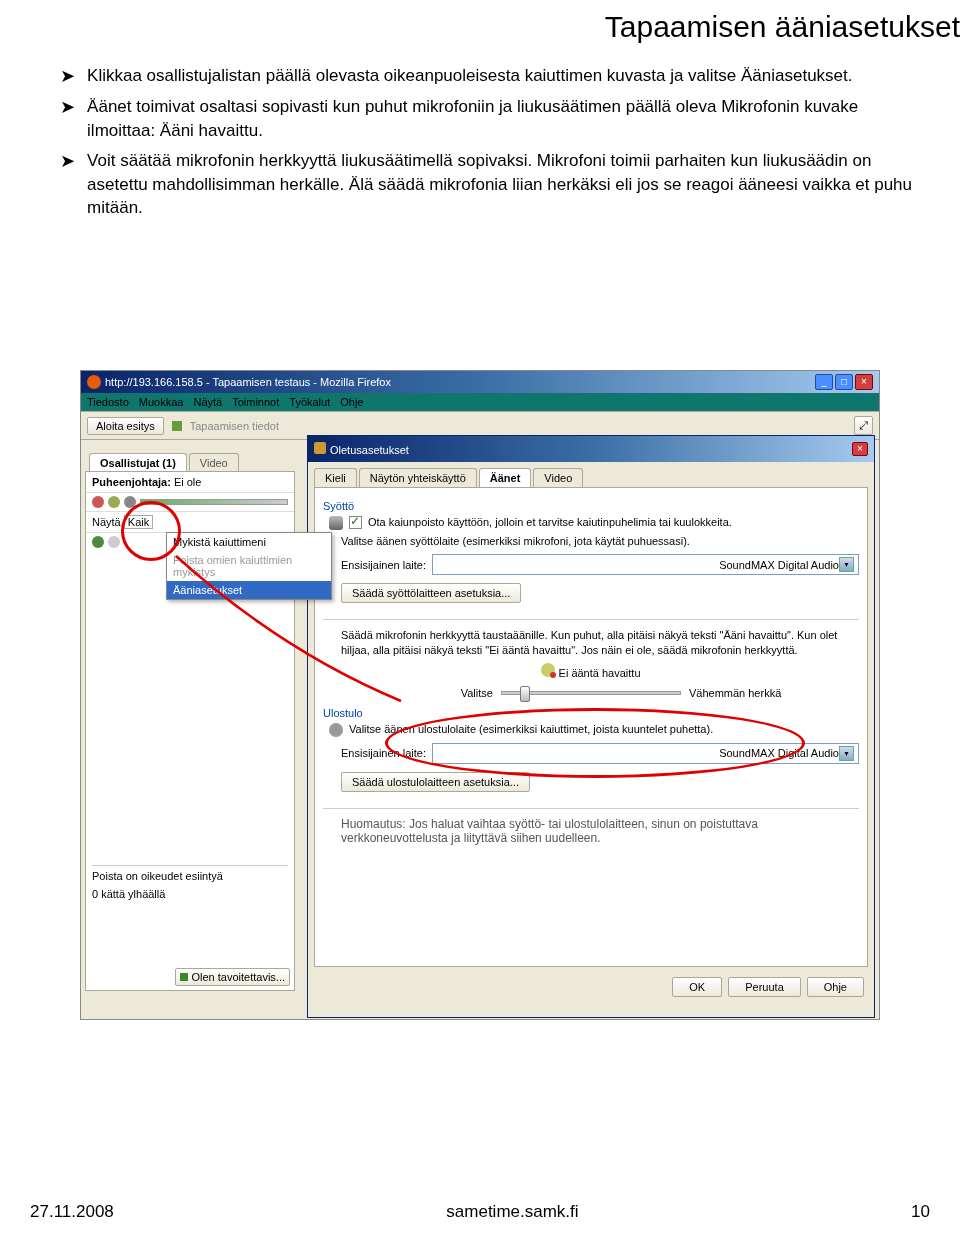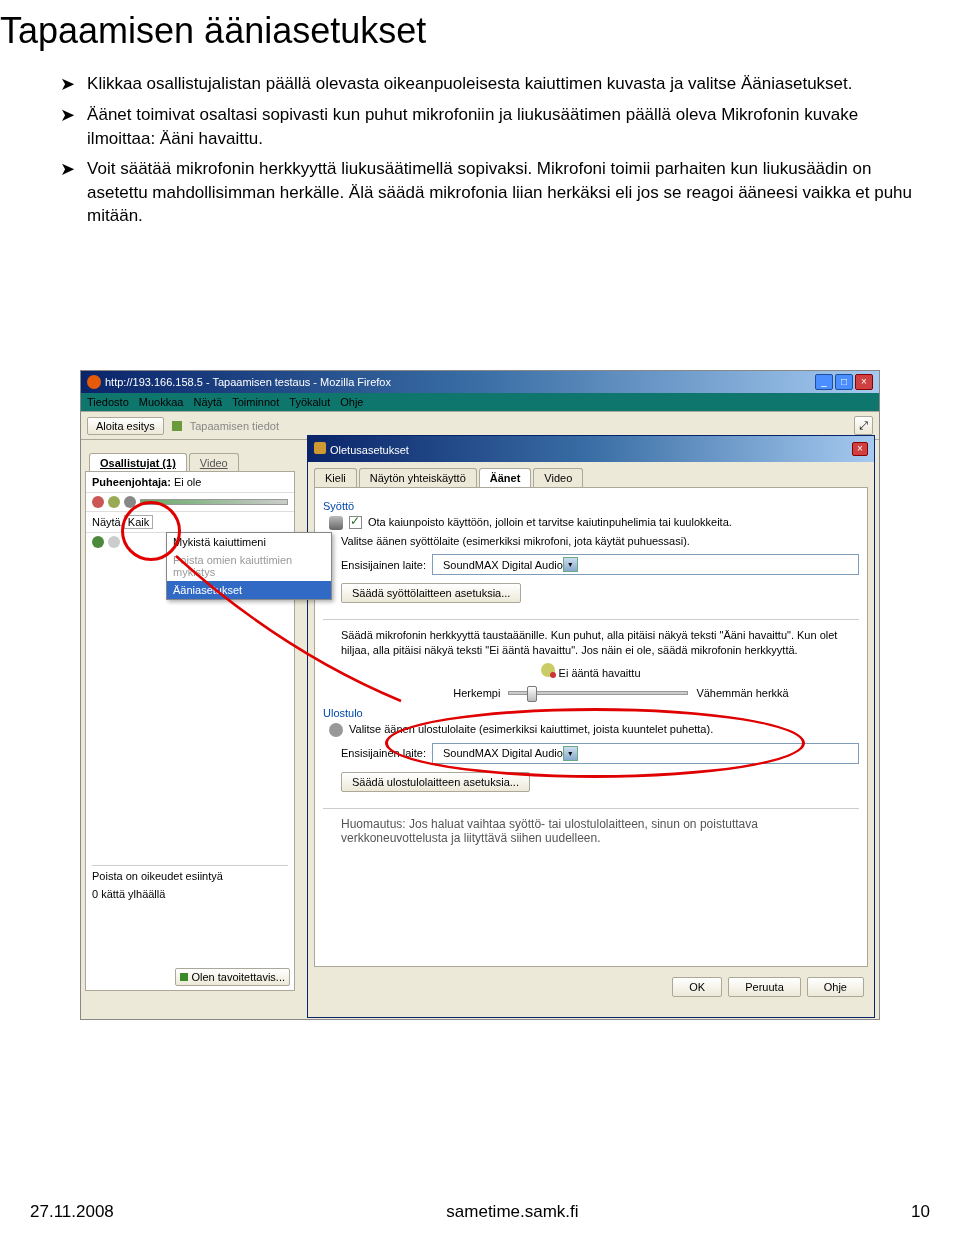--- a/index.html
+++ b/index.html
@@ -1,17 +1,17 @@
 <!DOCTYPE html>
 <html><head>
 <meta charset="utf-8">
 <style>
   * { box-sizing: border-box; margin: 0; padding: 0; }
   body { font-family: Arial, sans-serif; background: #fff; width: 960px; height: 1234px; position: relative; color: #000; }
-  .page-title { font-size: 36px; text-align: left; padding: 10px 0 20px; font-weight: normal; }
+  .page-title { font-size: 30px; text-align: right; padding: 10px 0 20px; font-weight: normal; }
   .bullets { padding: 0 30px 30px 60px; font-size: 17px; line-height: 1.4; }
   .bullets .item { display: flex; margin-bottom: 6px; }
   .bullets .arrow { margin-right: 12px; font-size: 18px; }
   .screenshot { position: absolute; left: 80px; top: 370px; width: 800px; height: 650px; border: 1px solid #888; background: #ece9d8; font-family: Tahoma, sans-serif; font-size: 11px; }
 
   
   .ff-title { background: linear-gradient(to right, #0a246a, #3a6ea5, #a6caf0); color: #fff; padding: 3px 6px; display: flex; align-items: center; justify-content: space-between; height: 22px; }
   .ff-title-left { display: flex; align-items: center; gap: 4px; }
   .ff-icon { width: 14px; height: 14px; background: #e55b0a; border-radius: 7px; }
   .win-btns { display: flex; gap: 2px; }
@@ -19,21 +19,21 @@
 
   
   .menubar { background: #0f766e; padding: 3px 6px; display: flex; gap: 10px; border-bottom: 1px solid #aca899; }
   .menubar span { color: #000; }
 
   .toolbar { background: #ece9d8; padding: 4px 6px; display: flex; align-items:center; gap:8px; border-bottom:1px solid #aca899; }
   .btn3d { border:1px solid #aca899; background:linear-gradient(#fff,#ece9d8); padding:2px 8px; border-radius:2px; }
   .tiny-icon { width:10px; height:10px; background:#6a9a3a; display:inline-block; }
 
   .tabs-row { background:#ece9d8; padding:4px 0 0 4px; display:flex; gap:2px; border-bottom:1px solid #aca899; }
-  .tab { border:1px solid #aca899; border-bottom:none; background:#ece9d8; padding:3px 10px; border-radius:3px 3px 0 0; color:#555;text-decoration:underline; }
+  .tab { border:1px solid #aca899; border-bottom:none; background:#ece9d8; padding:3px 10px; border-radius:3px 3px 0 0; color:#555; }
   .tab.active { background:#fff; color:#000; font-weight:bold; }
 
   .left-panel { position:absolute; left:4px; top:100px; width:210px; height:520px; background:#fff; border:1px solid #aca899; }
   .lp-row { padding:4px 6px; color:#000; }
   .lp-row.bold { font-weight:bold; background:#fff; color:#000; }
   .icon-strip { display:flex; gap:4px; padding:3px 6px; align-items:center; }
   .little { width:12px; height:12px; border-radius:6px; }
   .context-menu { position:absolute; left:80px; top:60px; width:166px; background:#fff; border:1px solid #888; box-shadow:2px 2px 4px rgba(0,0,0,0.3); z-index:5; }
   .cm-item { padding:3px 6px; }
   .cm-item.disabled { color:#999; }
@@ -53,21 +53,21 @@
   .dlg-tab { border:1px solid #aca899; border-bottom:none; background:#ece9d8; padding:3px 10px; border-radius:3px 3px 0 0; }
   .dlg-tab.active { background:#fff; font-weight:bold; }
   .dlg-body { margin:0 6px 6px; background:#fff; border:1px solid #aca899; padding:8px; height:480px; overflow:hidden; position:relative; }
   .section-hdr { color:#0046aa; margin:4px 0; font-weight:normal; }
   .chk-row { display:flex; align-items:flex-start; gap:6px; margin:4px 0 4px 6px; }
   .chk { width:13px; height:13px; border:1px solid #888; background:#fff; position:relative; }
   .chk.checked::after { content:"✓"; position:absolute; top:-3px; left:0; font-size:12px; color:#2a6e2a; }
   .mic-ico { width:14px; height:14px; background:linear-gradient(#bbb,#666); border-radius:3px; display:inline-block; }
   .spk-ico { width:14px; height:14px; background:#999; border-radius:7px; display:inline-block; }
   .field-row { display:flex; align-items:center; gap:6px; margin:6px 0 4px 18px; }
-  .dropdown { border:1px solid #7f9db9; background:#fff; padding:2px 10px; flex:1; display:flex; justify-content:flex-start; align-items:center; }
+  .dropdown { border:1px solid #7f9db9; background:#fff; padding:2px 4px; flex:1; display:flex; justify-content:flex-end; align-items:center; }
   .dd-arrow { width:15px; height:15px; background:linear-gradient(#cde,#8ac); border:1px solid #6a8; text-align:center; line-height:13px; font-size:8px; }
   .small-btn { border:1px solid #aca899; background:linear-gradient(#fff,#ece9d8); padding:3px 10px; border-radius:2px; margin:4px 0 8px 18px; display:inline-block; }
   .sep { border-top:1px solid #ccc; margin:8px 0; }
   .desc { margin:4px 0 4px 18px; color:#000; line-height:1.3; }
   .slider-row { display:flex; align-items:center; gap:8px; margin:8px 0 8px 60px; justify-content:center; }
   .slider-track { width:180px; height:4px; background:#ccc; position:relative; border:1px solid #999; }
   .slider-thumb { position:absolute; left:18px; top:-6px; width:10px; height:16px; background:linear-gradient(#fff,#bbb); border:1px solid #777; border-radius:2px; }
   .status-ico { width:14px; height:14px; display:inline-block; background:#cc6; border-radius:7px; position:relative; }
   .status-ico::after { content:""; position:absolute; width:6px; height:6px; background:#c33; border-radius:3px; right:-1px; bottom:-1px; }
   .dlg-footer { padding:4px 10px; display:flex; justify-content:flex-end; gap:6px; }
@@ -193,21 +193,21 @@
           </span>
       </div>
       <span class="small-btn">Säädä syöttölaitteen asetuksia...</span>
       <div class="sep"></div>
       <div class="desc">Säädä mikrofonin herkkyyttä taustaäänille. Kun puhut, alla pitäisi näkyä teksti "Ääni havaittu". Kun olet hiljaa, alla pitäisi näkyä teksti "Ei ääntä havaittu". Jos näin ei ole, säädä mikrofonin herkkyyttä.</div>
       <div style="text-align:center;margin-top:6px">
         <span class="status-ico"></span>
         <span>Ei ääntä havaittu</span>
       </div>
       <div class="slider-row">
-        <span>Herkempi</span>
+        <span>Valitse</span>
         <span class="slider-track">
             <span class="slider-thumb"></span>
           </span>
         <span>Vähemmän herkkä</span>
       </div>
       <div class="section-hdr" style="margin-top:8px">Ulostulo</div>
       <div class="chk-row">
         <span class="spk-ico"></span>
         <span>Valitse äänen ulostulolaite (esimerkiksi kaiuttimet, joista kuuntelet puhetta).</span>
       </div>

